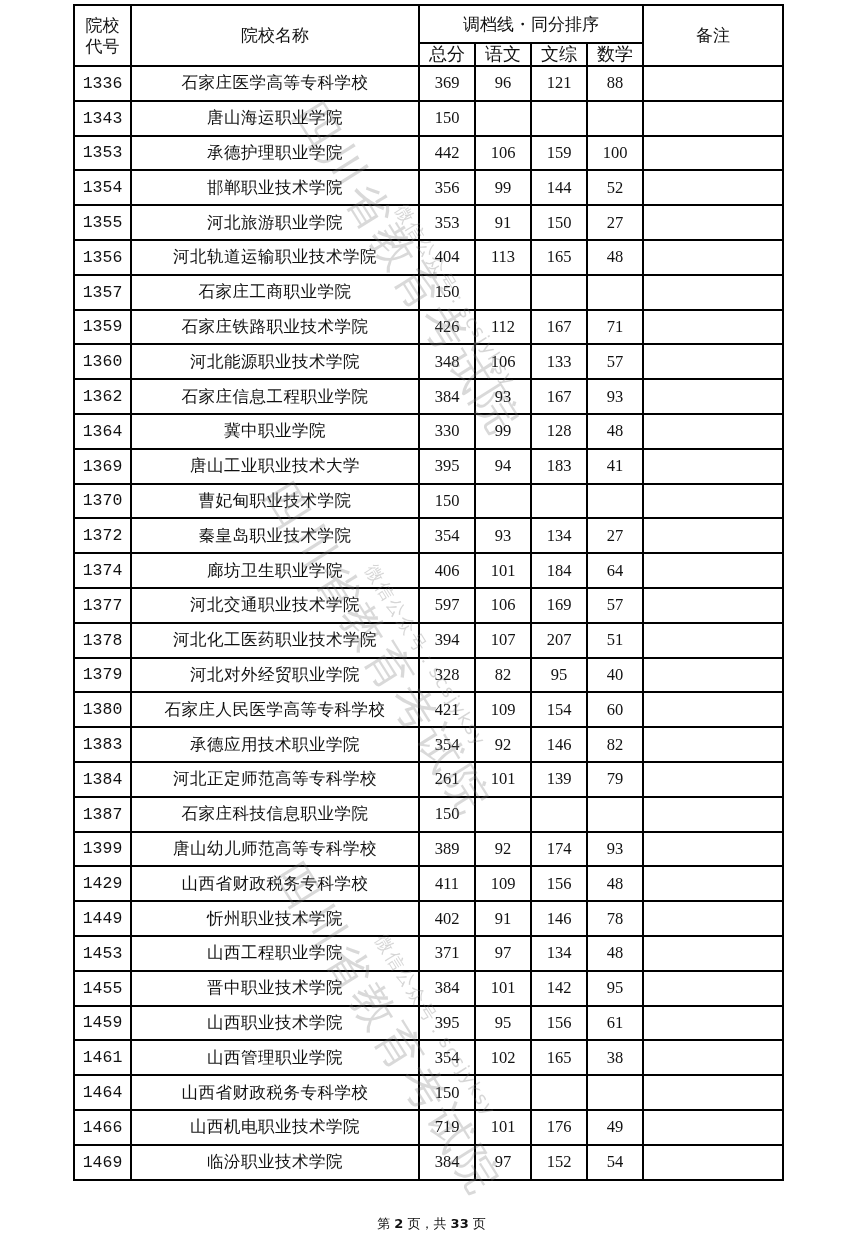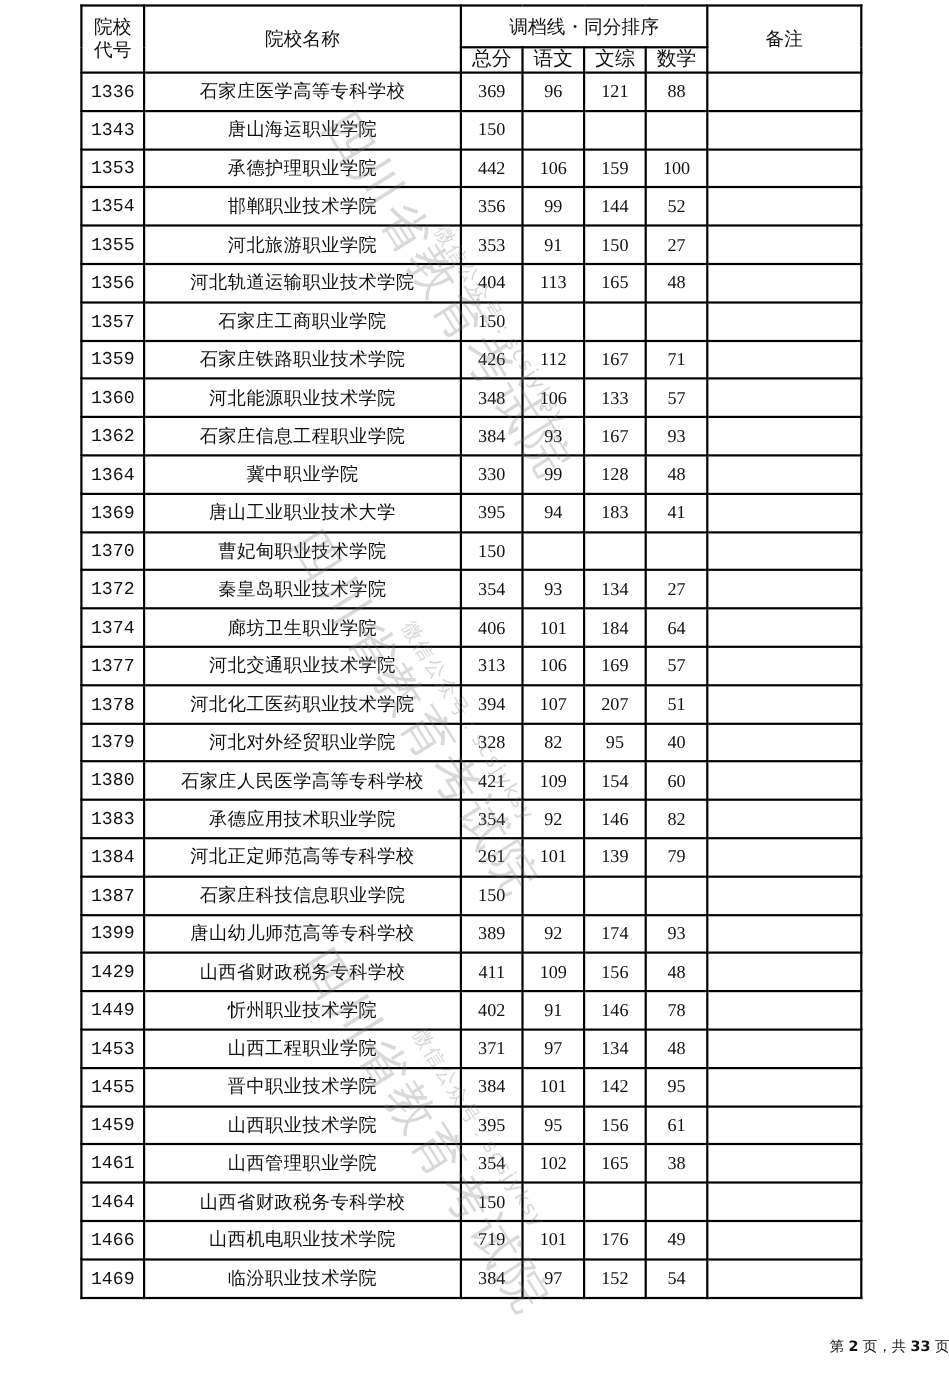--- a/index.html
+++ b/index.html
@@ -14,21 +14,21 @@
     col.c-name { width: 288px; }
     col.c-s { width: 56px; }
     col.c-note { width: 140px; }
     tr.h1 th { height: 36px; font-size: 17px; }
     tr.h2 th { height: 21px; font-size: 18px; line-height: 20px; font-family: Liberation Mono, monospace; }
     th.code-h { font-size: 17px; line-height: 21px; }
     tr.row td { height: 32.8px; font-size: 16.5px; }
     td.code { font-family: Liberation Mono, monospace; font-size: 17px; }
     td.num { font-family: "Liberation Serif", "DejaVu Serif", serif; font-size: 17px; }
     td.name { font-size: 16.5px; letter-spacing: 0.5px; border-radius: 14px; }
-    .footer { position: absolute; left: 0; width: 863px; top: 1215px; text-align: right;
+    .footer { position: absolute; left: 0; width: 863px; top: 1215px; text-align: center;
               font-family: "DejaVu Sans", "Liberation Sans", sans-serif; font-size: 13px; color: #111; }
     .footer b { font-weight: bold; }
     .wm { position: absolute; pointer-events: none; color: rgba(120,120,120,0.28);
           font-family: "DejaVu Sans", sans-serif; white-space: nowrap; transform-origin: left top; }
     .wm1 { left: 330px; top: 90px; font-size: 44px; transform: rotate(58deg); letter-spacing: 4px; }
     .wm2 { left: 300px; top: 470px; font-size: 44px; transform: rotate(58deg); letter-spacing: 4px; }
     .wm3 { left: 310px; top: 850px; font-size: 44px; transform: rotate(58deg); letter-spacing: 4px; }
     .wm-s { font-size: 18px; color: rgba(120,120,120,0.3); transform: rotate(58deg); letter-spacing: 2px; }
     .wm4 { left: 410px; top: 200px; }
     .wm5 { left: 380px; top: 560px; }
@@ -198,21 +198,21 @@
           <td class="name">廊坊卫生职业学院</td>
           <td class="num">406</td>
           <td class="num">101</td>
           <td class="num">184</td>
           <td class="num">64</td>
           <td class="note"></td>
         </tr>
         <tr class="row">
           <td class="code">1377</td>
           <td class="name">河北交通职业技术学院</td>
-          <td class="num">313</td>
+          <td class="num">597</td>
           <td class="num">106</td>
           <td class="num">169</td>
           <td class="num">57</td>
           <td class="note"></td>
         </tr>
         <tr class="row">
           <td class="code">1378</td>
           <td class="name">河北化工医药职业技术学院</td>
           <td class="num">394</td>
           <td class="num">107</td>

